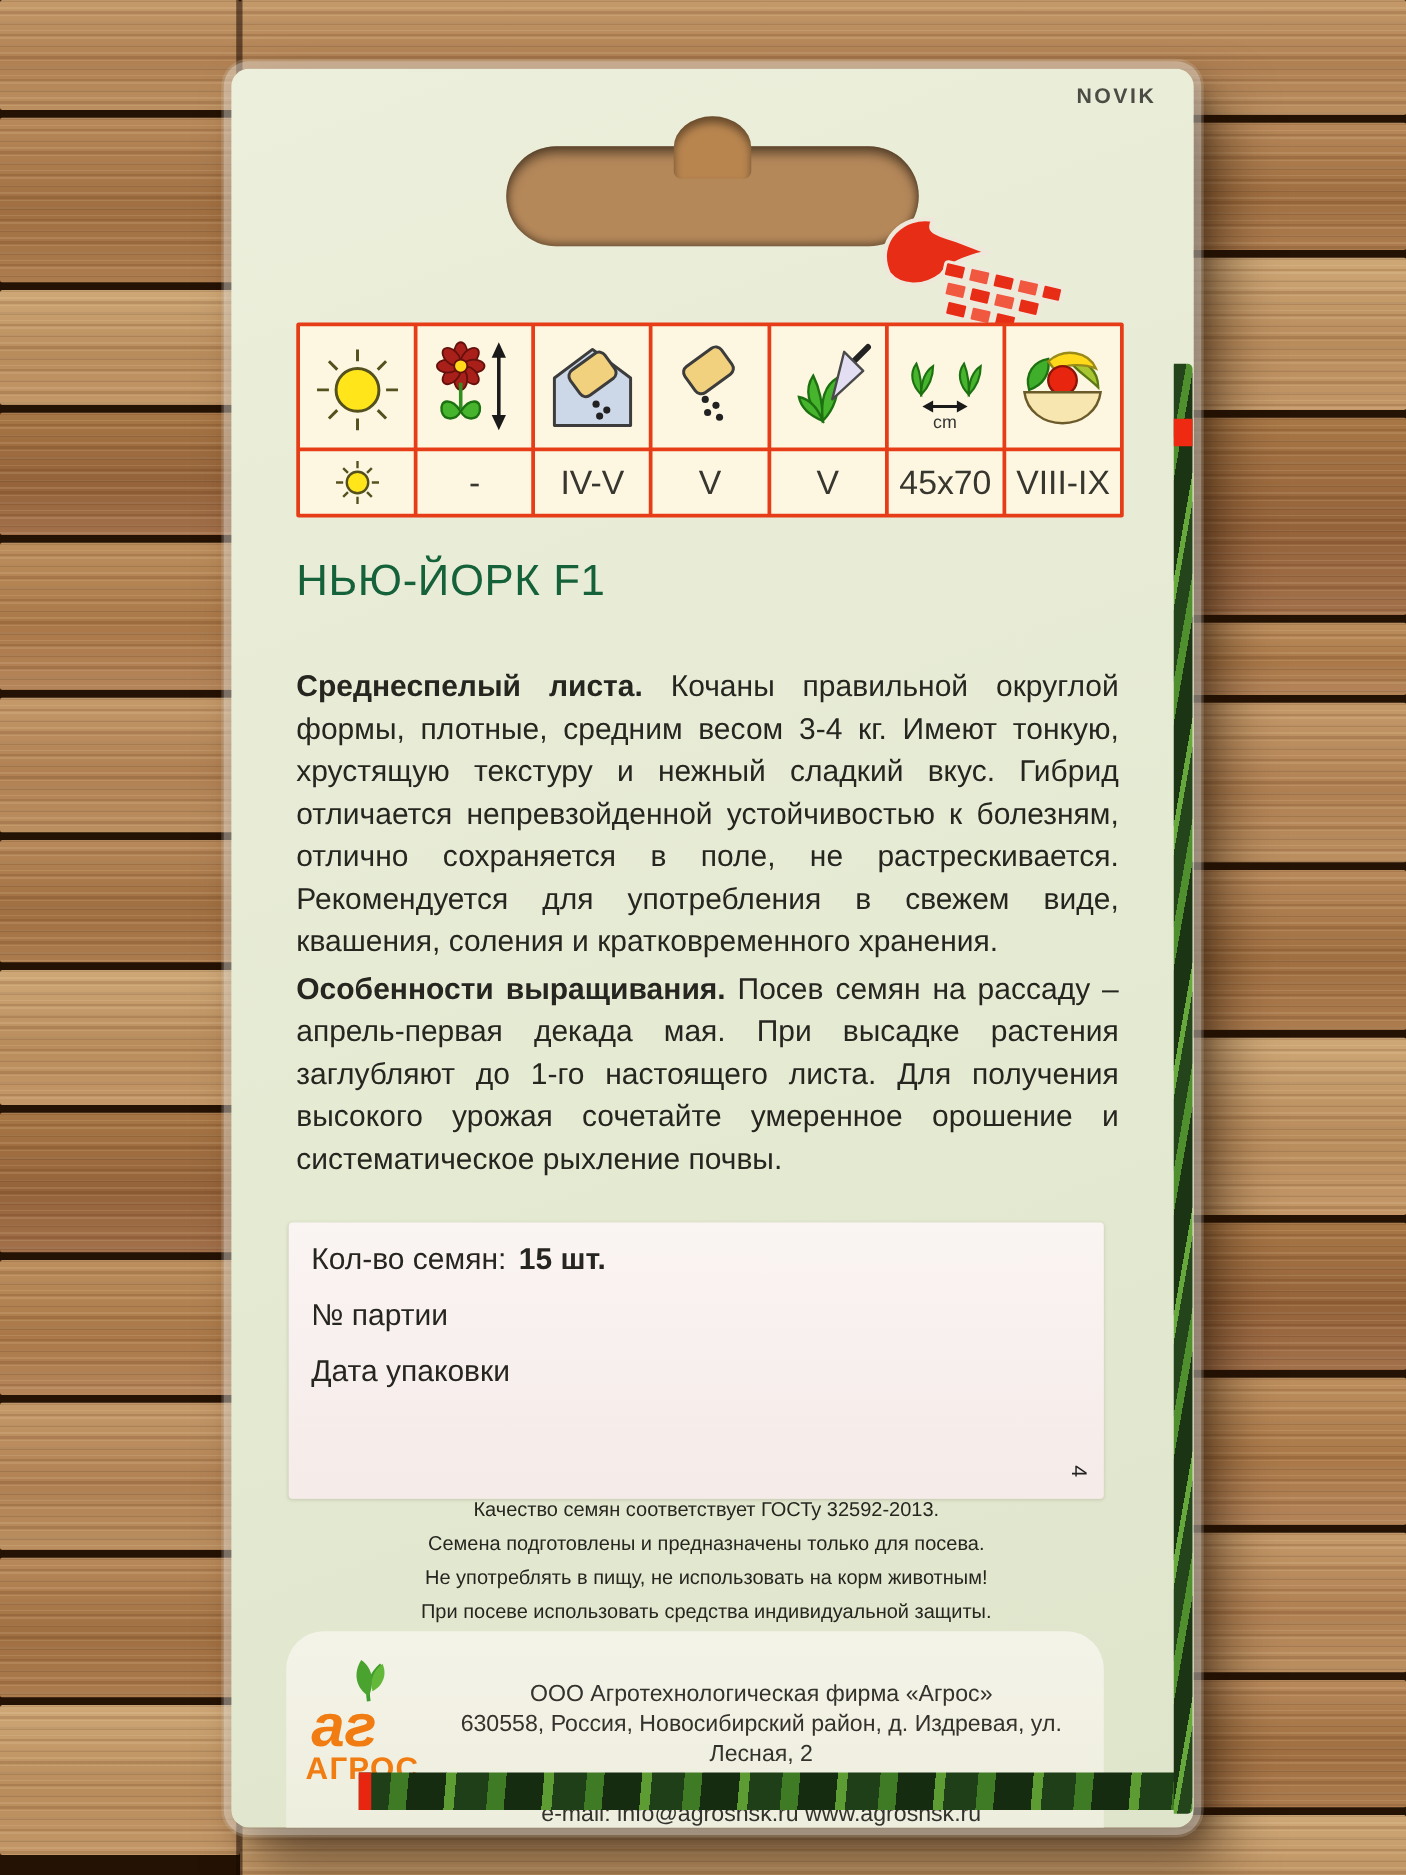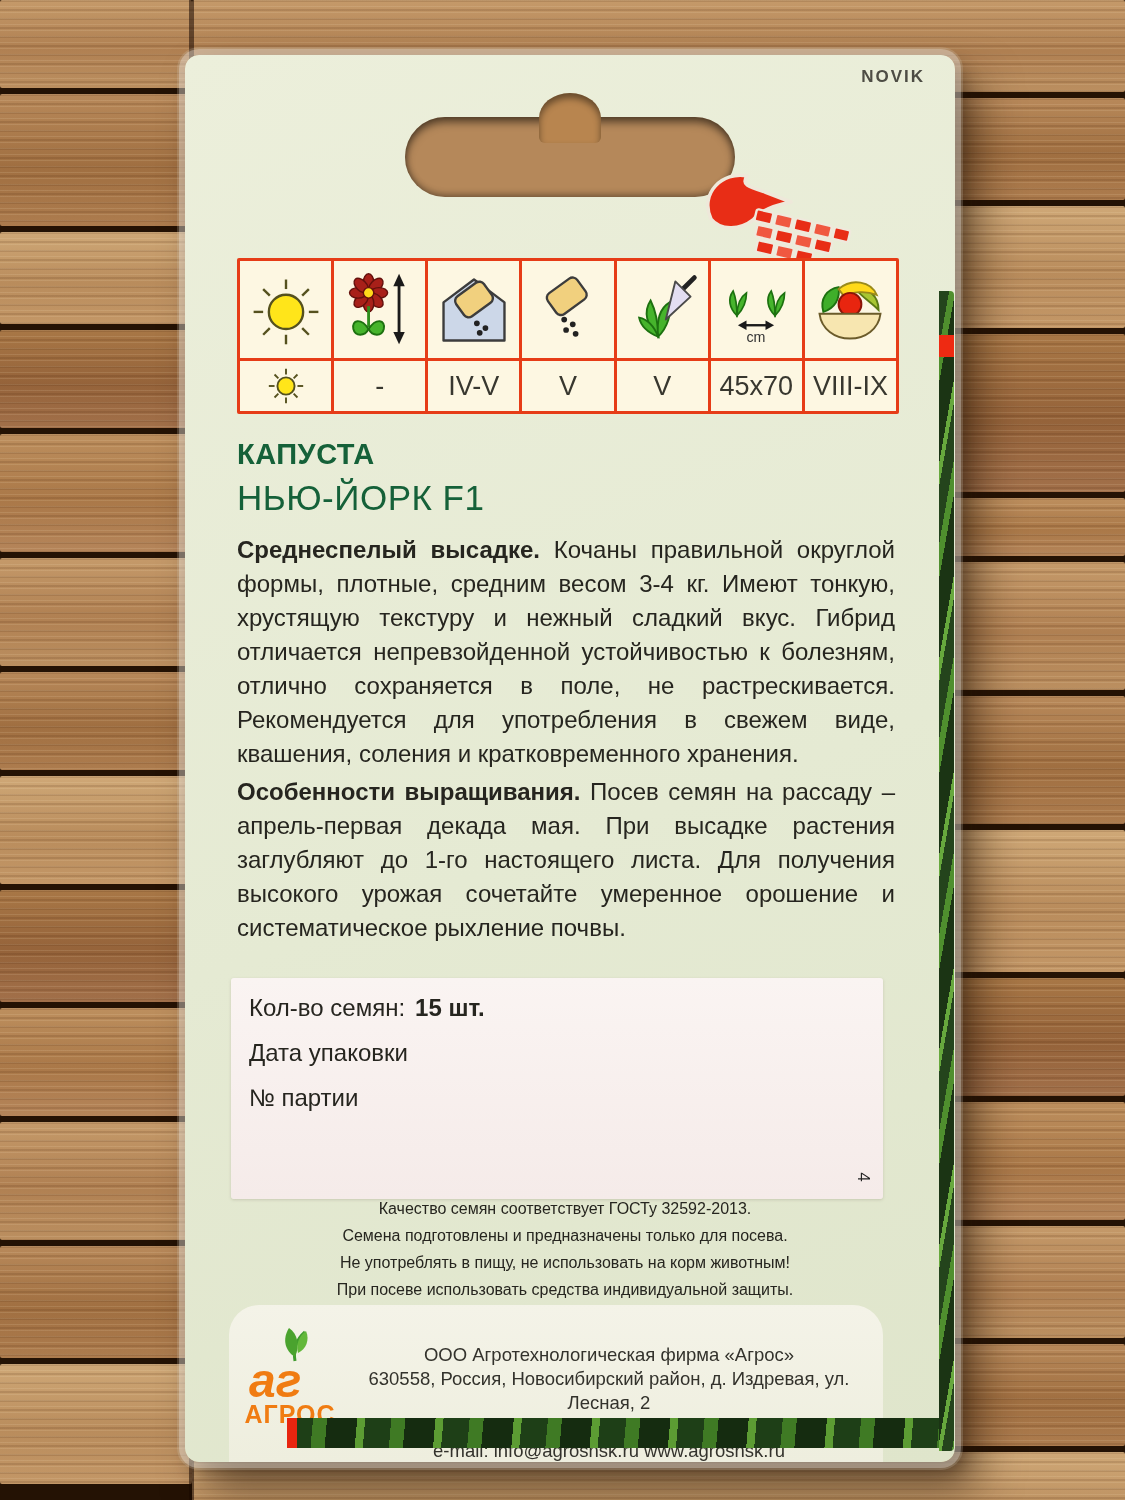--- a/index.html
+++ b/index.html
@@ -272,32 +272,31 @@
       </div>
       <div class="cell val">-</div>
       <div class="cell val">IV-V</div>
       <div class="cell val">V</div>
       <div class="cell val">V</div>
       <div class="cell val">45x70</div>
       <div class="cell val">VIII-IX</div>
     </div>
 
     <div class="title-block">
-      <div class="cat">КАПУСТА</div>
       <div class="var">НЬЮ-ЙОРК F1</div>
     </div>
 
-    <p class="body p1"><b>Среднеспелый высадке.</b> <span>Кочаны правильной округлой формы, плотные, средним весом 3-4 кг. Имеют тонкую, хрустящую текстуру и нежный сладкий вкус. Гибрид отличается непревзойденной устойчивостью к болезням, отлично сохраняется в поле, не растрескивается. Рекомендуется для употребления в свежем виде, квашения, соления и кратковременного хранения.</span></p>
+    <p class="body p1"><b>Среднеспелый листа.</b> <span>Кочаны правильной округлой формы, плотные, средним весом 3-4 кг. Имеют тонкую, хрустящую текстуру и нежный сладкий вкус. Гибрид отличается непревзойденной устойчивостью к болезням, отлично сохраняется в поле, не растрескивается. Рекомендуется для употребления в свежем виде, квашения, соления и кратковременного хранения.</span></p>
 
     <p class="body p2"><b>Особенности выращивания.</b> <span>Посев семян на рассаду – апрель-первая декада мая. При высадке растения заглубляют до 1-го настоящего листа. Для получения высокого урожая сочетайте умеренное орошение и систематическое рыхление почвы.</span></p>
 
     <div class="info-box">
       <div class="ib-line"><span>Кол-во семян:</span><b>15 шт.</b></div>
+      <div class="ib-line">№ партии</div>
       <div class="ib-line">Дата упаковки</div>
-      <div class="ib-line">№ партии</div>
       <div class="corner-mark">4</div>
     </div>
 
     <div class="gost">
       <div>Качество семян соответствует ГОСТу 32592-2013.</div>
       <div>Семена подготовлены и предназначены только для посева.</div>
       <div>Не употреблять в пищу, не использовать на корм животным!</div>
       <div>При посеве использовать средства индивидуальной защиты.</div>
     </div>
 

